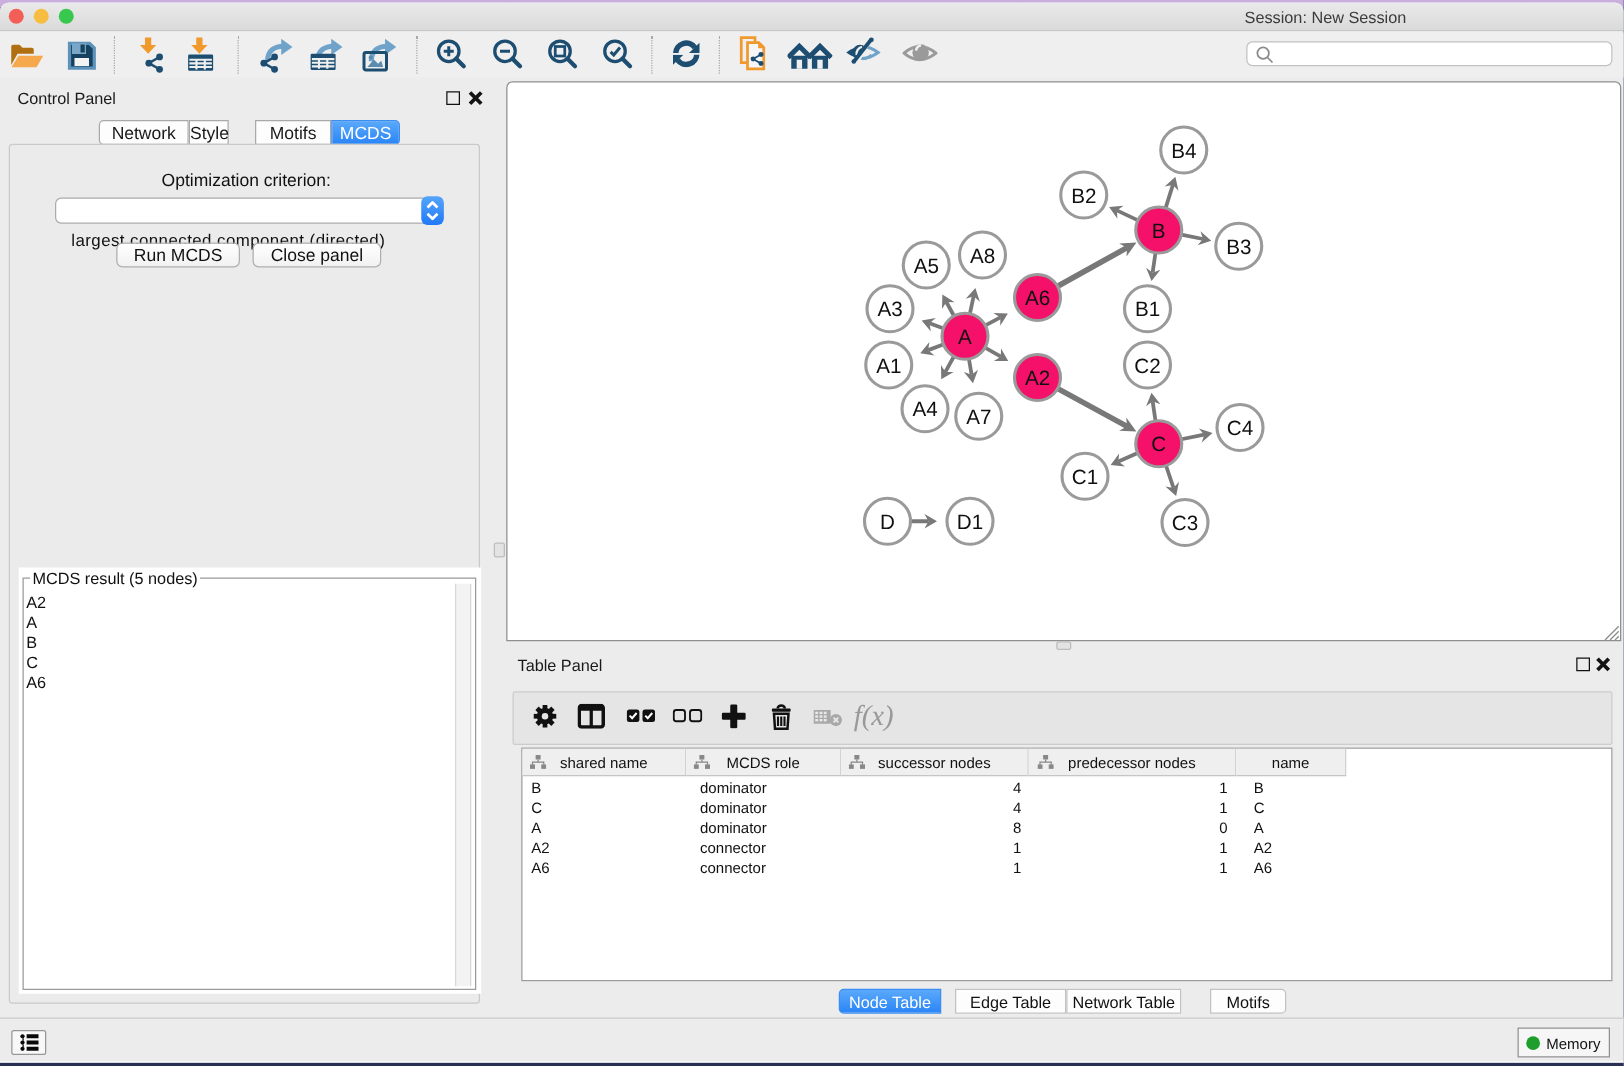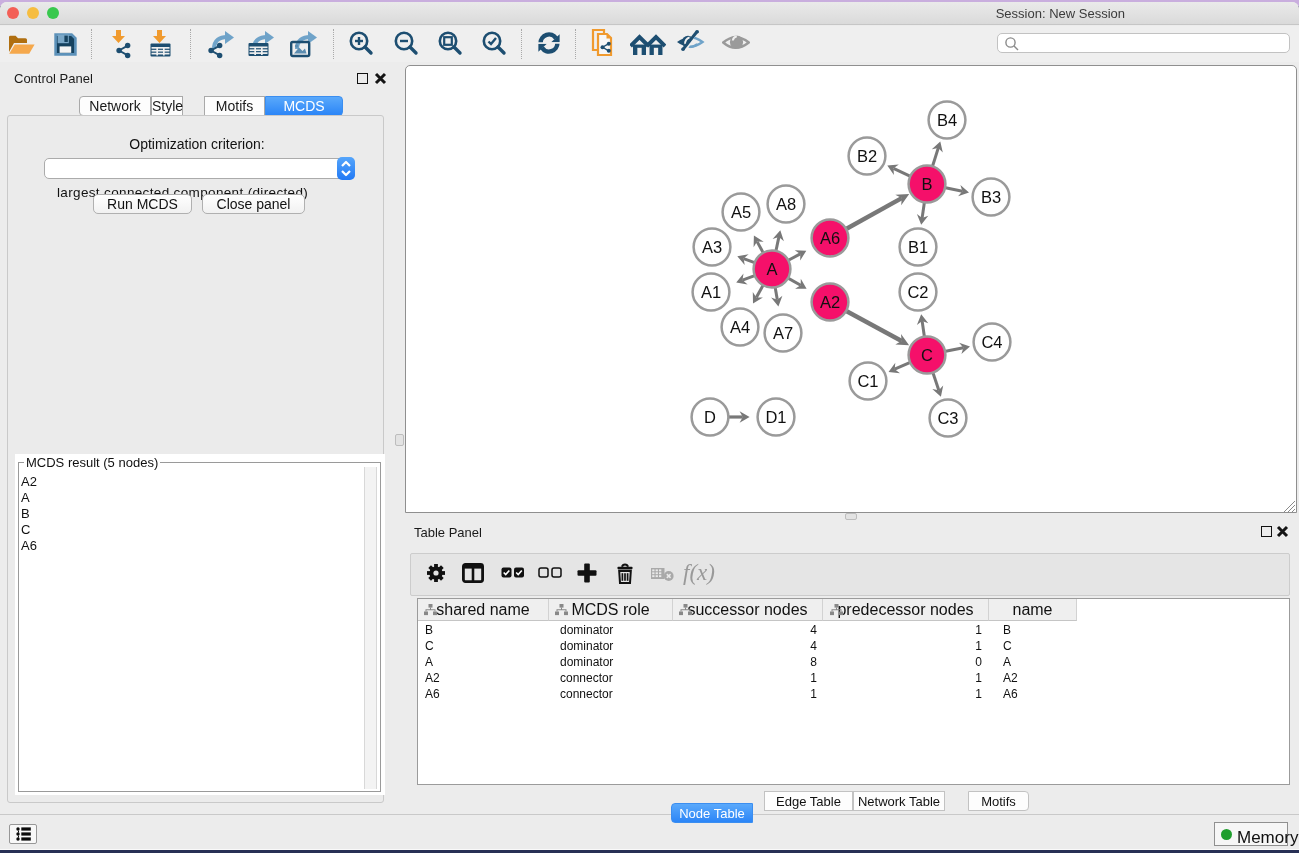--- a/index.html
+++ b/index.html
@@ -25,29 +25,29 @@
 .btn{top:194px;height:20px;background:linear-gradient(#ffffff,#f1f1f1);border:1px solid #b0b0b0;border-radius:5px;font-size:14px;color:#111;text-align:center;line-height:19px;}
 #result-white{left:15px;top:454px;width:370px;height:341px;background:#fff;}
 #fieldset{left:18px;top:462px;width:363px;height:330px;border:1px solid #9a9a9a;}
 #fs-legend{left:24px;top:455px;background:#fff;font-size:13px;color:#111;padding:0 2px;}
 .li{left:21px;font-size:13px;color:#111;}
 #scrollb{left:364px;top:467px;width:13px;height:322px;background:#f3f3f3;border-left:1px solid #d8d8d8;border-right:1px solid #d8d8d8;}
 #statusbar{left:0;top:814px;width:1299px;height:36px;background:#ececec;border-top:1px solid #c9c9c9;border-bottom:1.5px solid #fafafa;}
 #hambtn{left:9px;top:824px;width:28px;height:20px;background:#f8f8f8;border:1.4px solid #979797;border-radius:2px;}
 #membtn{left:1214px;top:822px;width:74px;height:24px;background:#f6f6f6;border:1px solid #909090;}
 #memdot{left:1221px;top:829px;width:11px;height:11px;border-radius:50%;background:#1e9e2d;}
-#memtext{left:1237px;top:828px;font-size:17px;color:#111;}
+#memtext{left:1237px;top:828px;font-size:12px;color:#111;}
 #netwin{left:405px;top:65px;width:892px;height:448px;background:#fff;border:1px solid #8f8f8f;border-radius:5px 5px 0 0;}
 #net-tb{position:absolute;left:0;top:0;width:890px;height:20px;background:linear-gradient(#ececec,#d7d7d7);border-radius:5px 5px 0 0;border-bottom:1px solid #b5b5b5;}
 .ntl{position:absolute;border-radius:50%;width:11px;height:11px;top:4px;}
 #net-title{position:absolute;width:890px;text-align:center;top:3px;font-size:13px;color:#2e2e2e;}
 #tp-title{left:414px;top:525px;font-size:13px;color:#1a1a1a;}
 #tp-toolbar{left:410px;top:553px;width:880px;height:43px;background:#e5e5e5;border:1px solid #cccccc;border-radius:2px;}
 #tbl{left:417px;top:598px;width:873px;height:187px;background:#fff;border:1px solid #9b9b9b;}
-.th{position:absolute;top:0px;height:22px;background:#efefef;border-right:1px solid #d2d2d2;border-bottom:1px solid #c5c5c5;font-size:16px;color:#111;text-align:center;line-height:22px;}
+.th{position:absolute;top:0px;height:22px;background:#efefef;border-right:1px solid #d2d2d2;border-bottom:1px solid #c5c5c5;font-size:12px;color:#111;text-align:center;line-height:22px;}
 .hico{position:absolute;top:5px;}
 .td{position:absolute;font-size:12px;color:#111;}
 .btab{top:791px;height:20px;border:1px solid #c2c2c2;background:#fdfdfd;font-size:13px;color:#111;text-align:center;line-height:19px;}
 .btabsel{background:linear-gradient(#5aa9fb,#2b85f7);color:#fff;border-color:#3b8ef0;}
 </style></head>
 <body>
 <div class="abs" id="wall-top"></div>
 <div class="abs" id="app"></div>
 <div class="abs" id="titlebar">
   <div id="title-text">Session: New Session</div>
@@ -207,21 +207,21 @@
   </div>
 
 <div class="abs" id="cp-title">Control Panel</div>
 <div class="abs wsq" style="left:357px;top:73px;"></div>
 <svg class="abs" style="left:374px;top:72px;" width="13" height="13" viewBox="0 0 13 13">
     <path d="M2 2 L11 11 M11 2 L2 11" stroke="#141414" stroke-width="3"></path>
   </svg>
 <div class="abs tab" style="left:79px;width:72px;border-radius:4px 0 0 4px;">Network</div>
 <div class="abs tab" style="left:151px;width:32px;">Style</div>
 <div class="abs tab" style="left:204px;width:61px;">Motifs</div>
-<div class="abs tab tabsel" style="left:265px;width:78px;border-radius:0 4px 4px 0;">MCDS</div>
+<div class="abs tab tabsel" style="left:265px;width:55px;border-radius:0 4px 4px 0;">MCDS</div>
 <div class="abs" id="cp-inner"></div>
 <div class="abs" id="opt-label">Optimization criterion:</div>
 <div class="abs" id="dropdown"></div>
 <div class="abs" id="dd-text">largest connected component (directed)</div>
 <div class="abs" id="dd-cap"><svg width="18" height="23" viewBox="0 0 18 23">
       <path d="M5 9 L9 5 L13 9" fill="none" stroke="#fff" stroke-width="2.2" stroke-linejoin="round"></path>
       <path d="M5 14 L9 18 L13 14" fill="none" stroke="#fff" stroke-width="2.2" stroke-linejoin="round"></path>
     </svg></div>
 <div class="abs btn" style="left:93px;width:99px;">Run MCDS</div>
 <div class="abs btn" style="left:202px;width:103px;">Close panel</div>
@@ -462,16 +462,16 @@
   <div class="td" style="left:142px;top:72px;">connector</div>
   <div class="td" style="left:255px;top:72px;width:144px;text-align:right;">1</div>
   <div class="td" style="left:405px;top:72px;width:159px;text-align:right;">1</div>
   <div class="td" style="left:585px;top:72px;">A2</div>
   <div class="td" style="left:7px;top:88px;">A6</div>
   <div class="td" style="left:142px;top:88px;">connector</div>
   <div class="td" style="left:255px;top:88px;width:144px;text-align:right;">1</div>
   <div class="td" style="left:405px;top:88px;width:159px;text-align:right;">1</div>
   <div class="td" style="left:585px;top:88px;">A6</div>
 </div>
-<div class="abs btab btabsel" style="left:671px;width:82px;border-radius:4px 0 0 4px;margin-top:12px;">Node Table</div>
+<div class="abs btab btabsel" style="left:671px;width:82px;border-radius:4px 0 0 4px;">Node Table</div>
 <div class="abs btab" style="left:764px;width:89px;">Edge Table</div>
 <div class="abs btab" style="left:853px;width:92px;">Network Table</div>
 <div class="abs btab" style="left:968px;width:61px;border-radius:0 4px 4px 0;">Motifs</div>
 
 </body></html>

